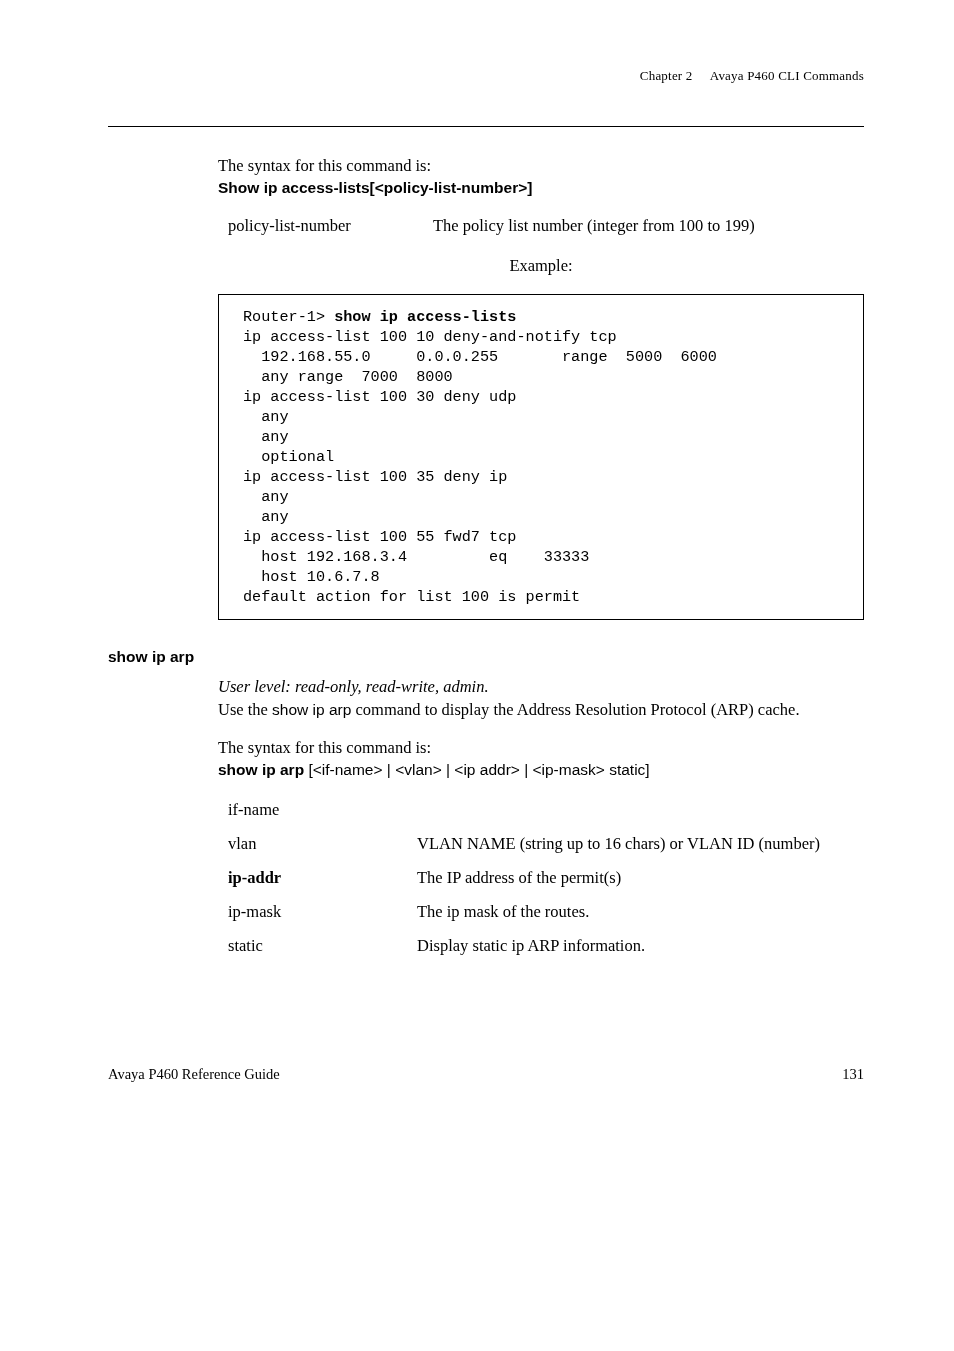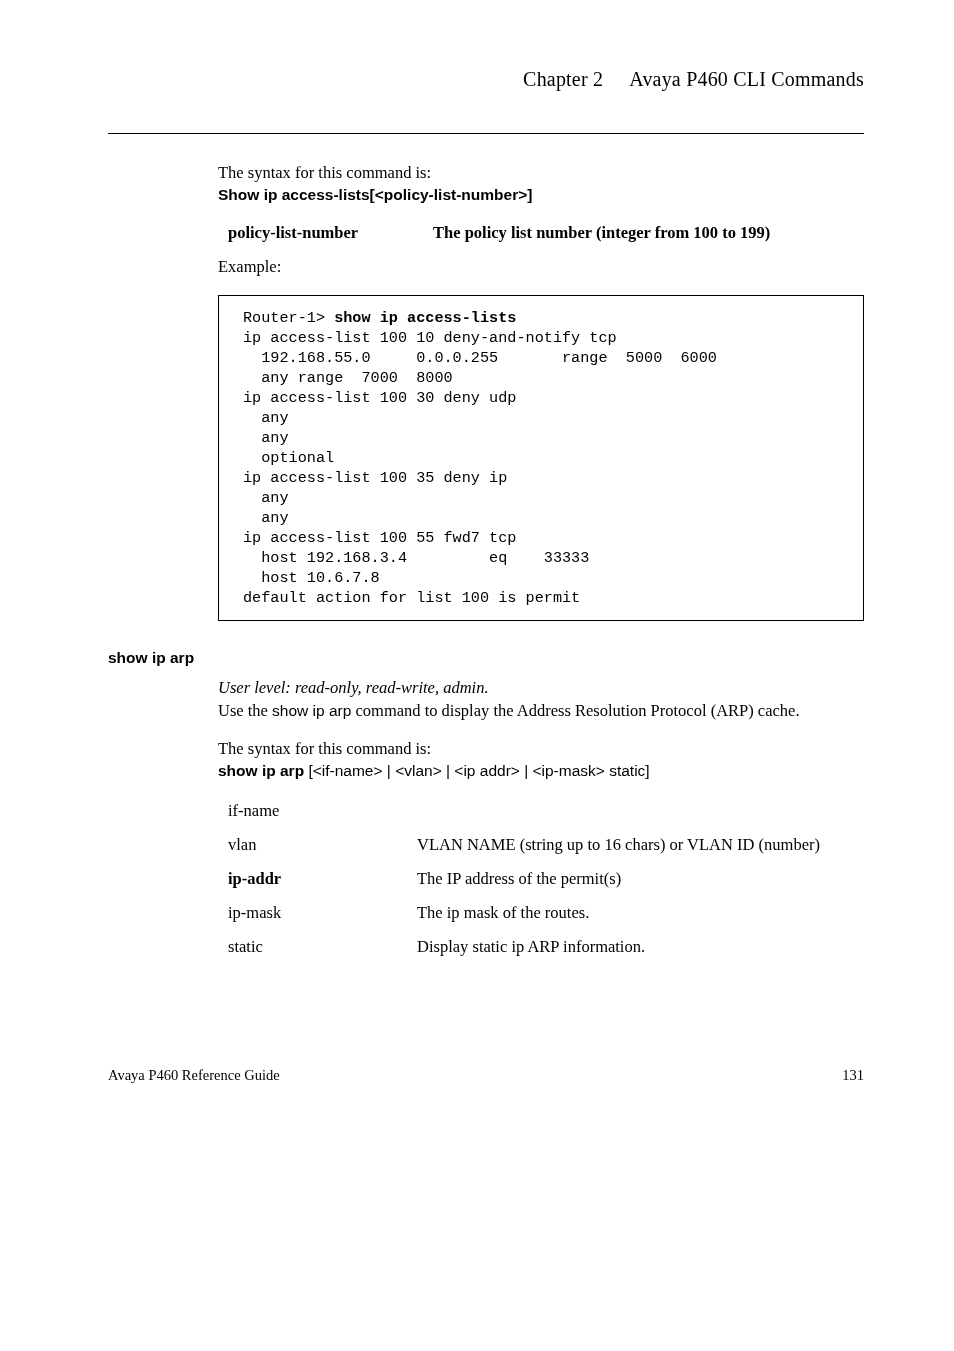--- a/index.html
+++ b/index.html
@@ -13,21 +13,21 @@
   .page {
     padding: 68px 90px 40px 108px;
     box-sizing: border-box;
   }
   .header-line {
     border-top: 1.5px solid #000;
     margin-top: 42px;
     margin-bottom: 28px;
   }
   .chapter-header {
-    font-size: 20px;
+    font-size: 13px;
     text-align: right;
     margin-bottom: 6px;
     letter-spacing: 0.2px;
   }
   .body-indent {
     margin-left: 110px;
   }
   .para {
     font-size: 16.5px;
     line-height: 1.35;
@@ -36,35 +36,35 @@
   .code-inline, .code-bold {
     font-family: Liberation Sans, sans-serif;
     font-size: 15.5px;
   }
   .code-bold {
     font-weight: bold;
   }
   .param-row {
     display: flex;
     margin-top: 16px;
-    margin-bottom: 14px;
-    font-weight: bold;
+    margin-bottom: 20px;
   }
   .param-name {
     width: 205px;
     font-size: 16.5px;
   }
   .param-desc {
     font-size: 16.5px;
     flex: 1;
   }
   .example-label {
     font-size: 16.5px;
     margin-top: 10px;
     margin-bottom: 18px;
+    text-align: center;
   }
   .code-block {
     border: 1px solid #000;
     padding: 12px 14px 12px 24px;
     font-family: "Courier New", Courier, monospace;
     font-size: 15.2px;
     line-height: 1.32;
     white-space: pre;
     margin-bottom: 28px;
   }

